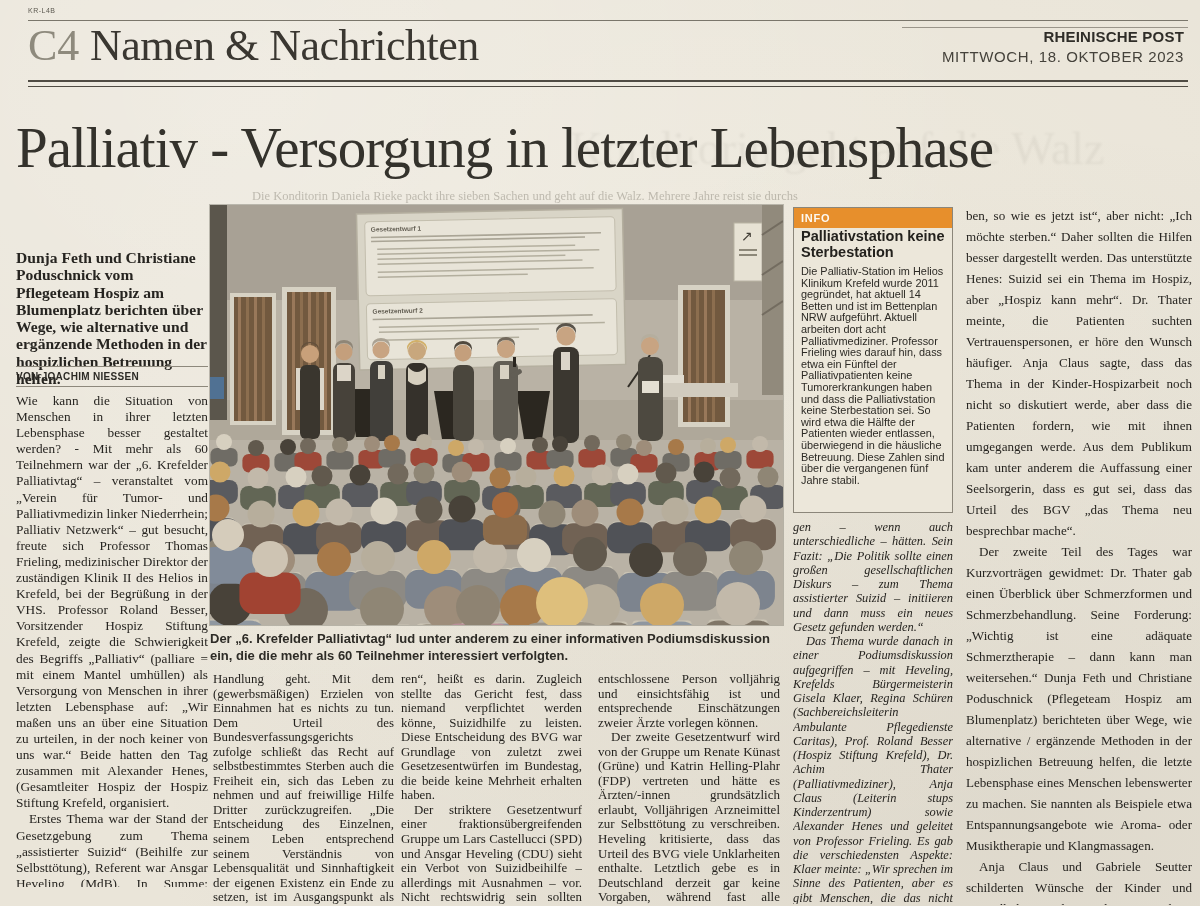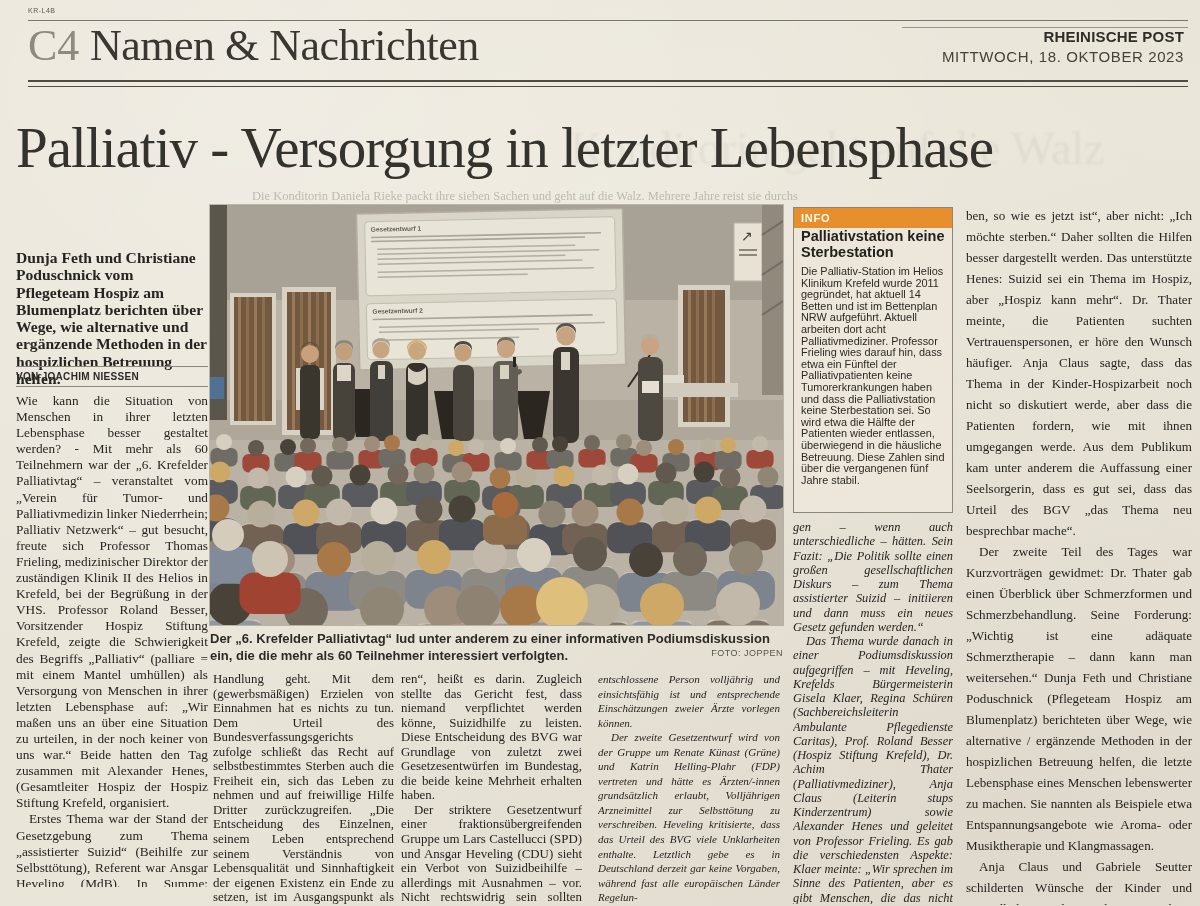--- a/index.html
+++ b/index.html
@@ -29,21 +29,21 @@
   
   .intro{top:205px;left:16px;width:192px;font-size:15.6px;line-height:17.3px;font-weight:600;color:#262420;margin-top:44px;}
   .byline{top:366px;left:16px;width:192px;font-family:"Liberation Sans",sans-serif;font-size:10px;font-weight:bold;color:#2c2a25;
     border-top:1px solid #8d887c;border-bottom:1px solid #8d887c;padding:4px 0;letter-spacing:.3px;}
   .textcol{text-align:justify;overflow:hidden;}
   .textcol p{margin:0;hyphens:auto;}
   .textcol p + p{text-indent:13px;}
   .col-left{top:393px;left:16px;width:192px;height:494px;font-size:13.3px;line-height:16.1px;}
   .col-a{top:672px;left:213px;width:181px;height:232px;font-size:12.9px;line-height:14.55px;}
   .col-b{top:672px;left:401px;width:181px;height:232px;font-size:12.9px;line-height:14.55px;}
-  .col-c{top:672px;left:598px;width:182px;height:232px;font-size:11px;line-height:14.55px;font-style:italic;}
+  .col-c{top:672px;left:598px;width:182px;height:232px;font-size:13px;line-height:14.55px;}
   .col-d{top:520px;left:793px;width:160px;height:384px;font-size:12.4px;line-height:14.25px;font-style:italic;}
   .col-right{top:205px;left:966px;width:226px;height:700px;font-size:13.1px;line-height:21px;}
   
   .photo{top:205px;left:210px;width:573px;height:420px;overflow:hidden;background:#b6b1a6;box-shadow:0 0 0 1px rgba(90,85,75,.35);}
   .photo svg{display:block;width:100%;height:100%;}
   .caption{top:630px;left:210px;width:573px;font-family:"Liberation Sans",sans-serif;font-size:13px;font-weight:bold;
     line-height:17px;color:#2d2b26;}
   .credit{top:648px;left:210px;width:573px;text-align:right;font-family:"Liberation Sans",sans-serif;font-size:9px;
     color:#55524a;letter-spacing:.5px;}
   
@@ -397,21 +397,20 @@
           <rect x="230.6" y="418.5" width="74.8" height="50.599999999999994" rx="17.6" fill="#b98f9b"></rect>
           <circle cx="268" cy="402" r="22" fill="#8c8273"></circle>
           <rect x="307.8" y="417.5" width="88.39999999999999" height="59.8" rx="20.8" fill="#9a948a"></rect>
           <circle cx="352" cy="398" r="26" fill="#e0c17e"></circle>
         </g>
       <rect x="0" y="0" width="573" height="420" fill="#caa05a" opacity="0.05"></rect>
     </svg>
   </figure>
 
   <div class="abs caption">Der „6. Krefelder Palliativtag“ lud unter anderem zu einer informativen Podiumsdiskussion ein, die die mehr als 60 Teilnehmer interessiert verfolgten.</div>
-  <div class="abs credit">FOTO: JOPPEN</div>
 
   <div class="abs textcol col-a">
     <p>Handlung geht. Mit dem (gewerbsmäßigen) Erzielen von Einnahmen hat es nichts zu tun. Dem Urteil des Bundesverfassungsgerichts zufolge schließt das Recht auf selbstbestimmtes Sterben auch die Freiheit ein, sich das Leben zu nehmen und auf freiwillige Hilfe Dritter zurückzugreifen. „Die Entscheidung des Einzelnen, seinem Leben entsprechend seinem Verständnis von Lebensqualität und Sinnhaftigkeit der eigenen Existenz ein Ende zu setzen, ist im Ausgangspunkt als Akt autonomer Selbstbestimmung von Staat und Gesellschaft zu respektie-</p>
   </div>
   <div class="abs textcol col-b">
     <p>ren“, heißt es darin. Zugleich stellte das Gericht fest, dass niemand verpflichtet werden könne, Suizidhilfe zu leisten. Diese Entscheidung des BVG war Grundlage von zuletzt zwei Gesetzesentwürfen im Bundestag, die beide keine Mehrheit erhalten haben.</p>
     <p>Der striktere Gesetzentwurf einer fraktionsübergreifenden Gruppe um Lars Castellucci (SPD) und Ansgar Heveling (CDU) sieht ein Verbot von Suizidbeihilfe – allerdings mit Ausnahmen – vor. Nicht rechtswidrig sein sollten „Förderungshandlungen“, wenn die zur Selbsttötung</p>
   </div>
   <div class="abs textcol col-c">
     <p>entschlossene Person volljährig und einsichtsfähig ist und entsprechende Einschätzungen zweier Ärzte vorlegen können.</p>

